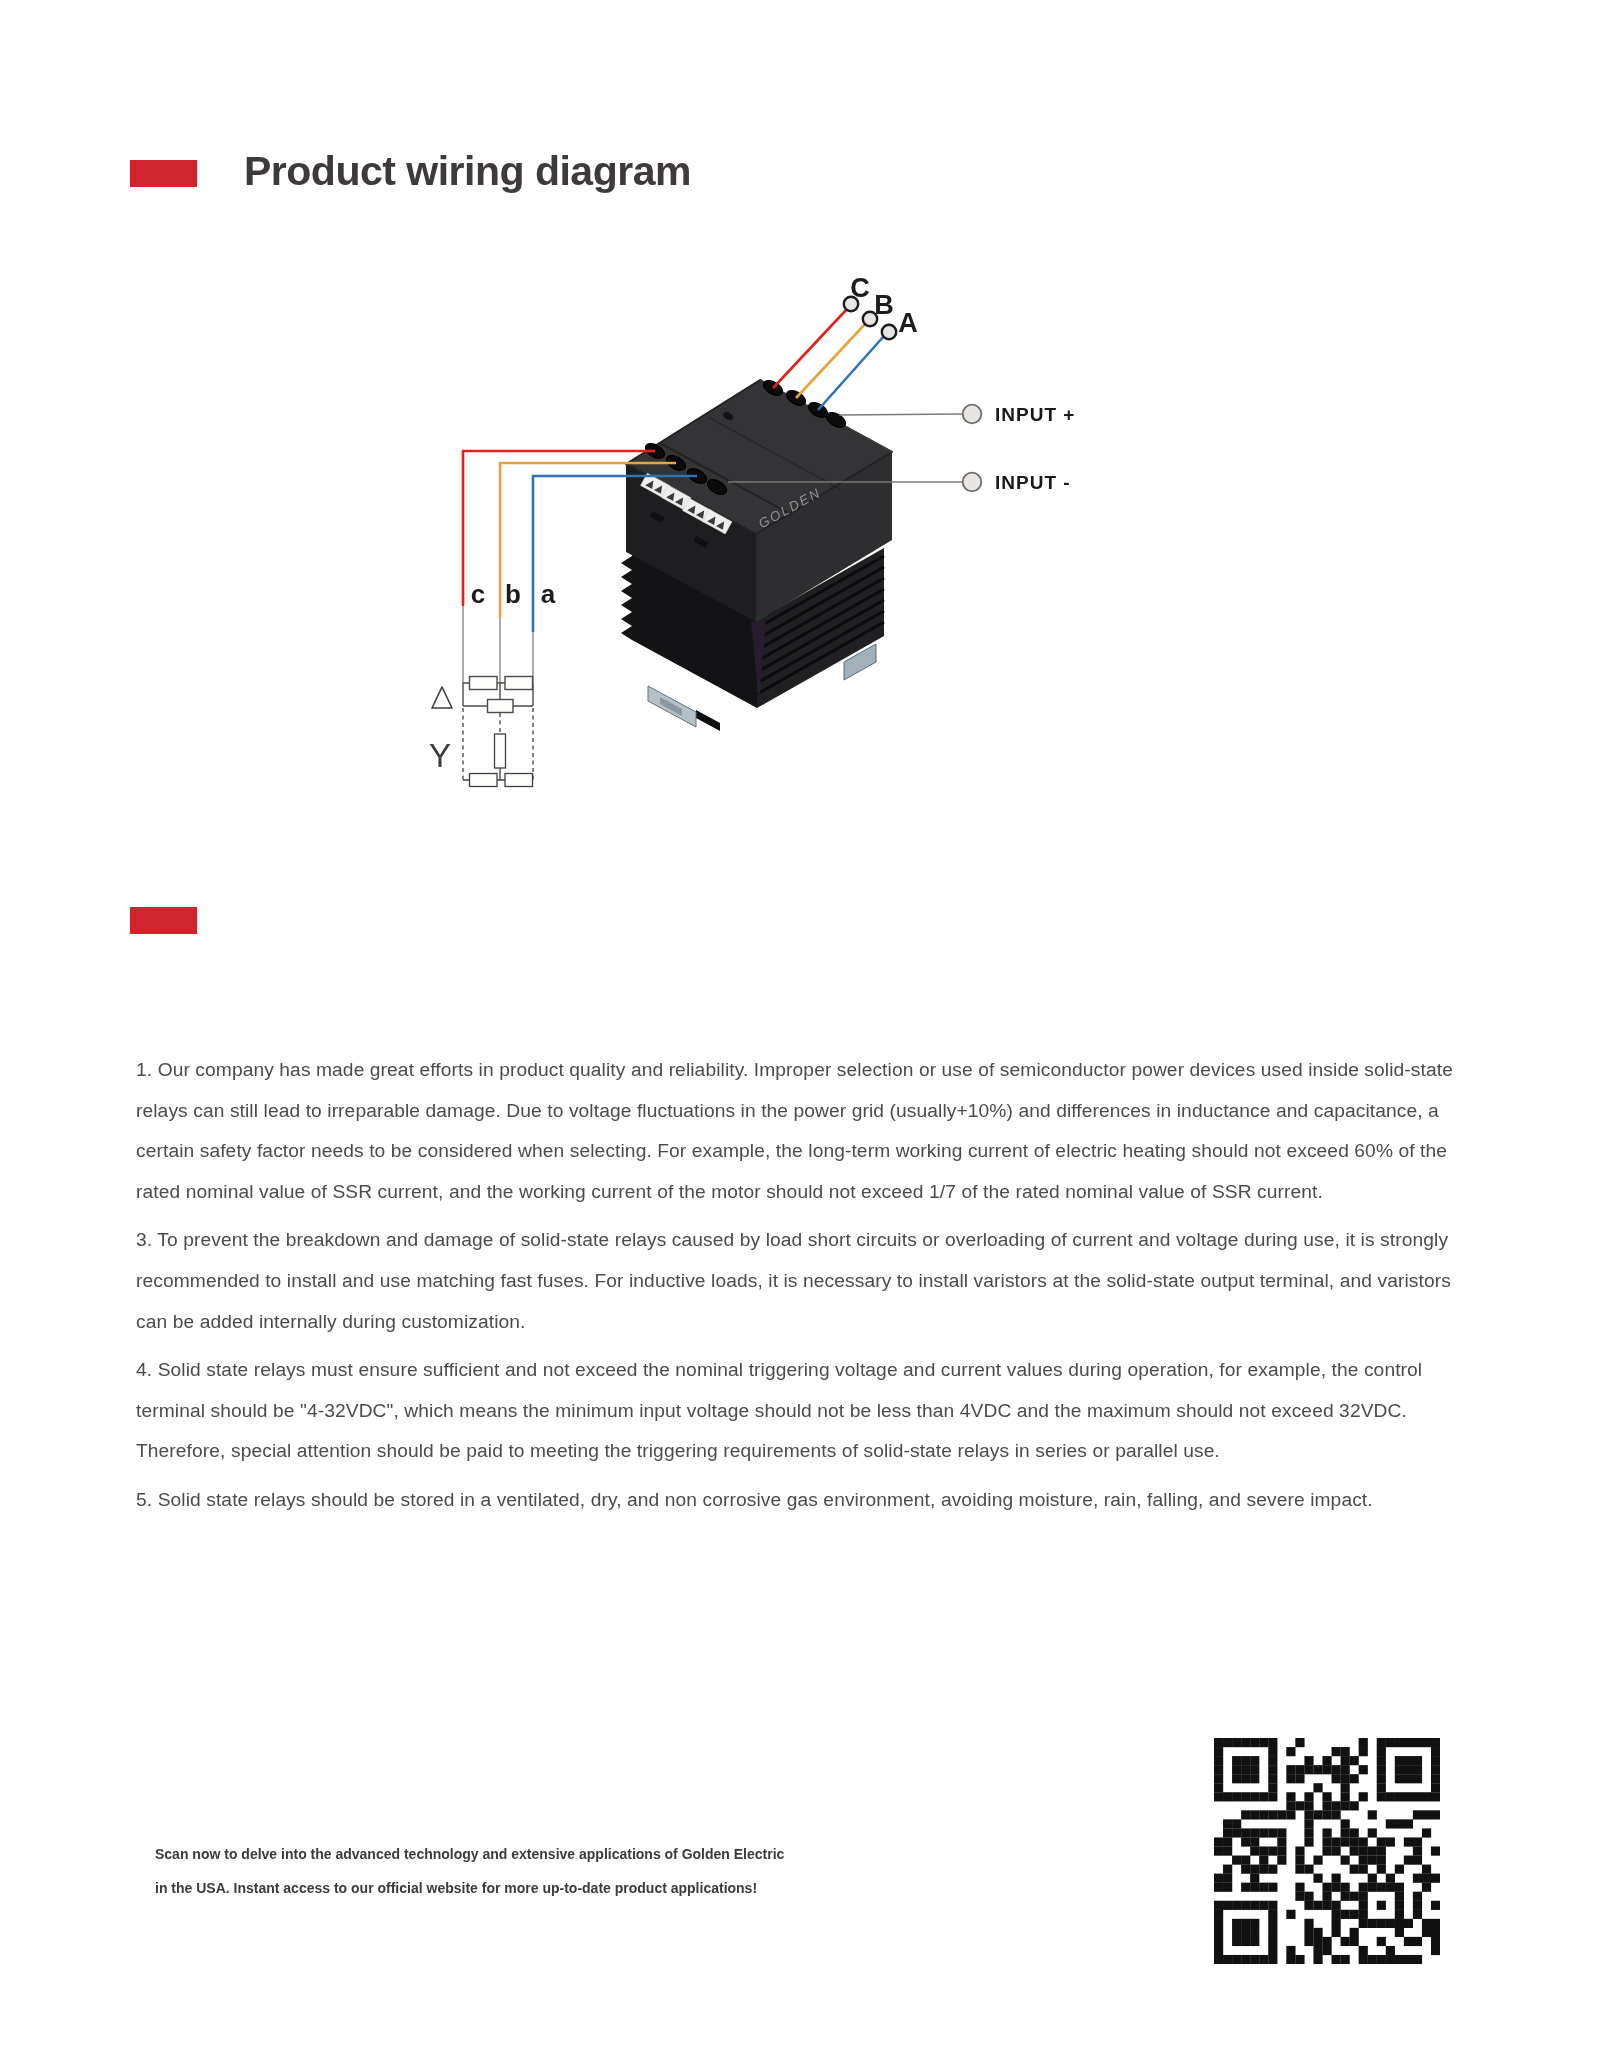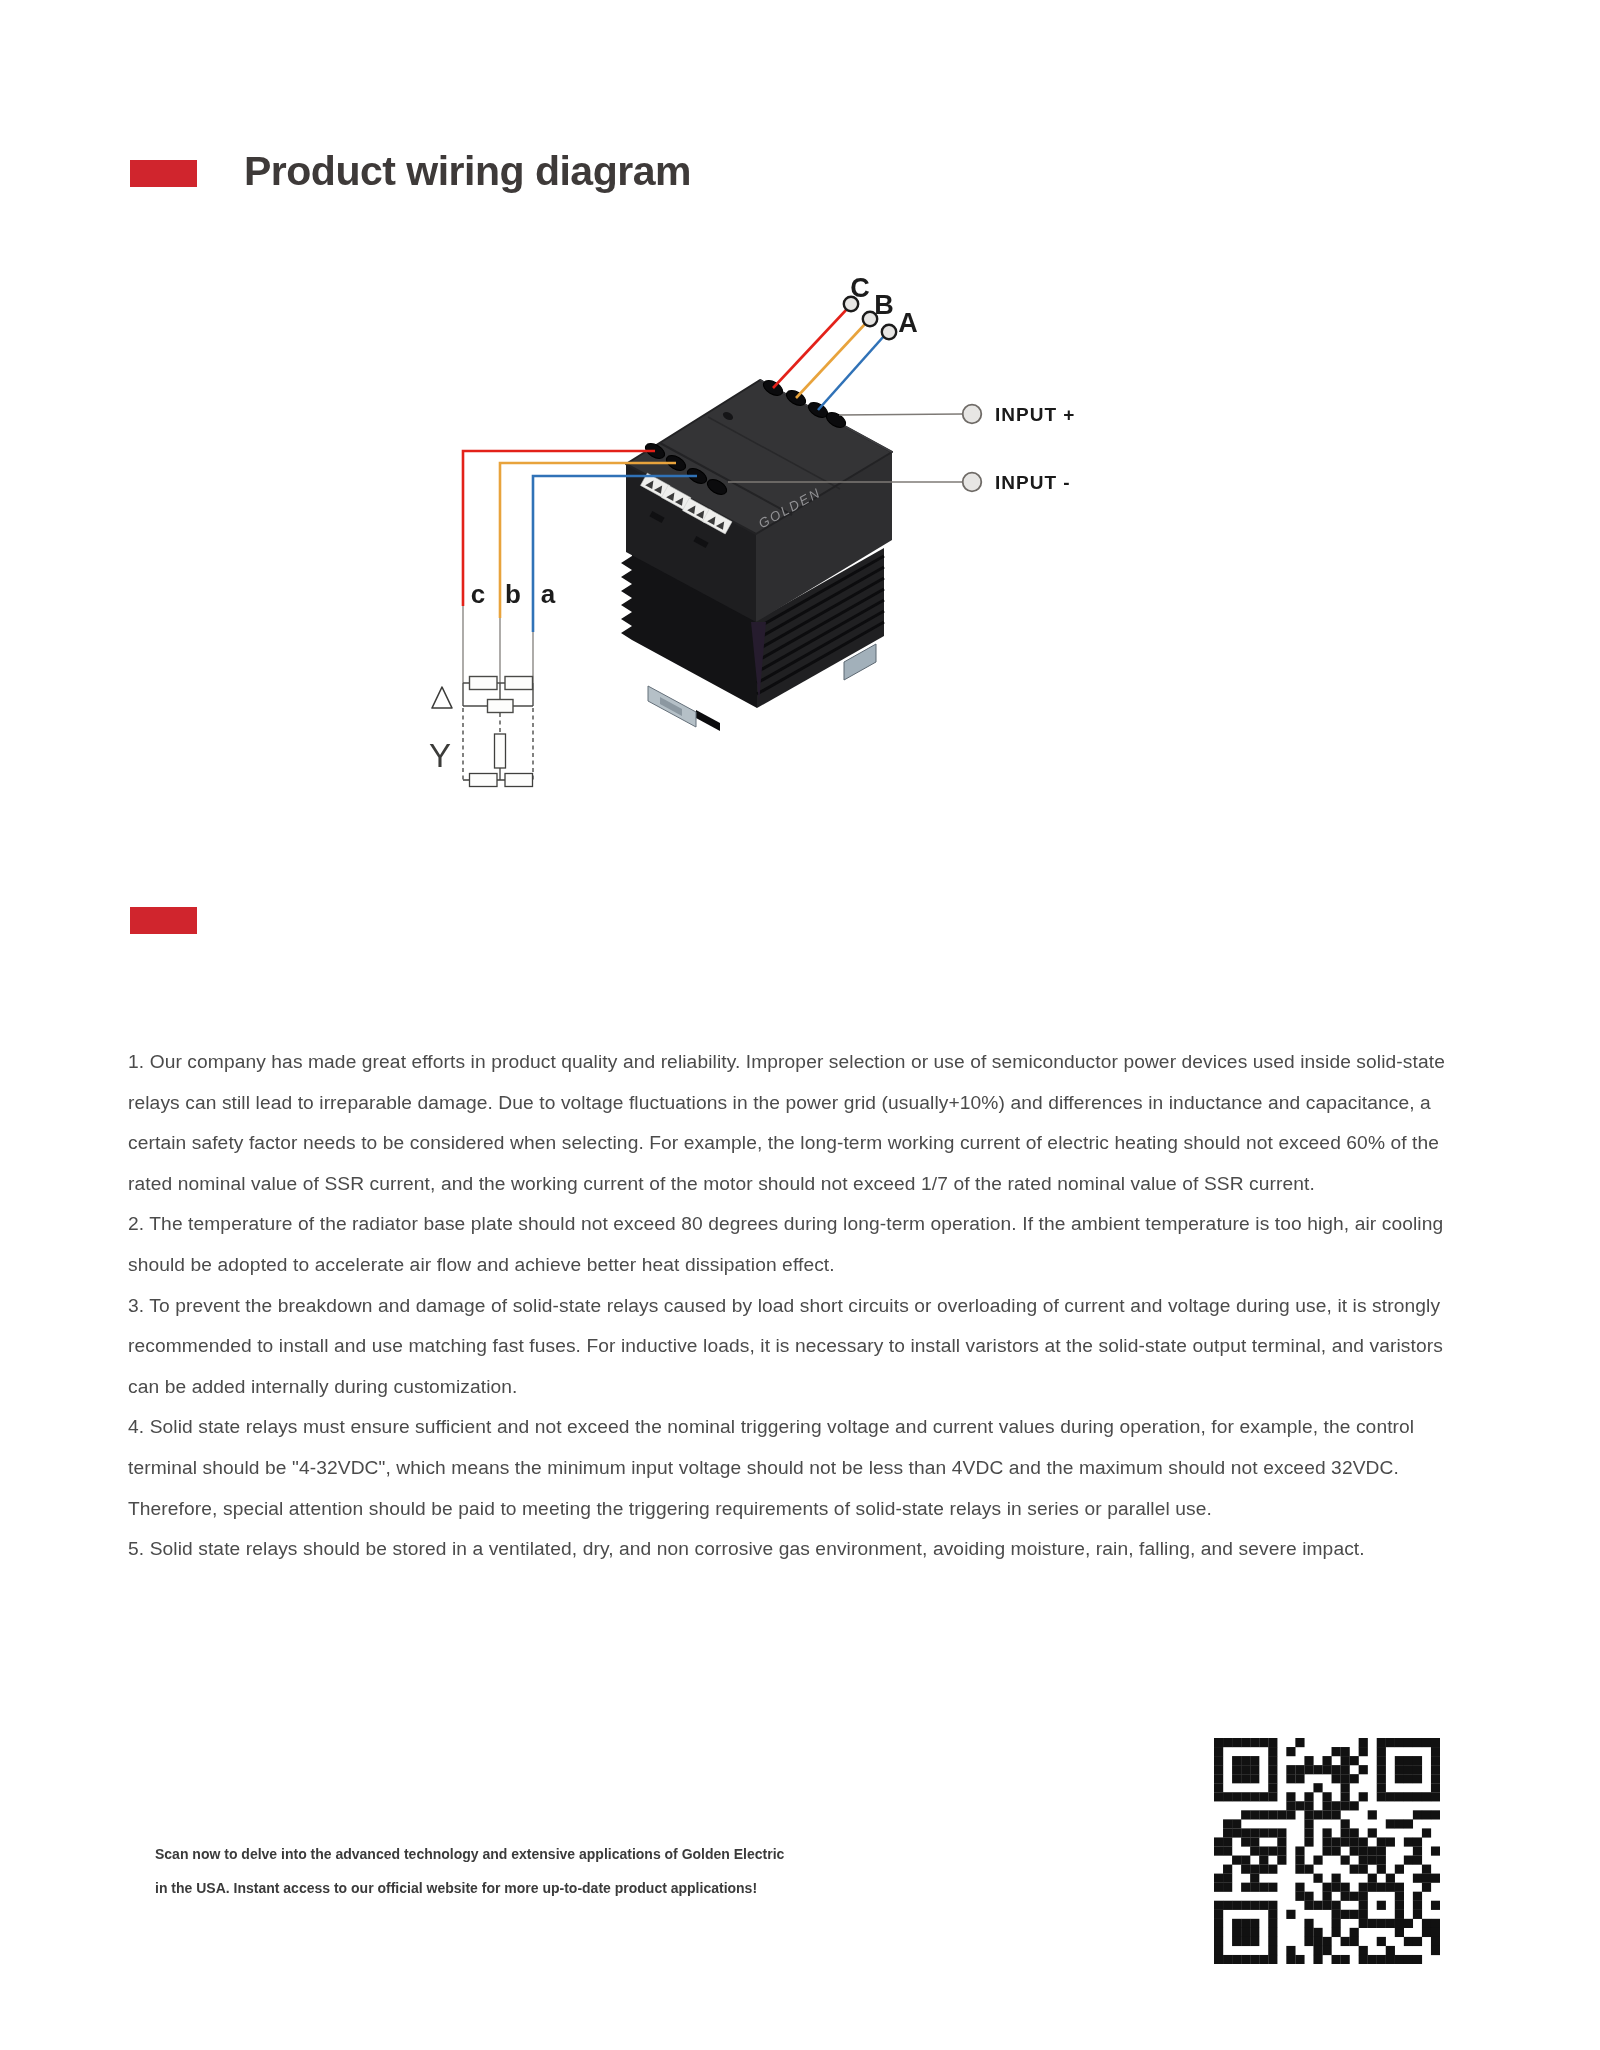--- a/index.html
+++ b/index.html
@@ -7,21 +7,21 @@
   #page{position:relative;width:1600px;height:2050px;background:#ffffff;overflow:hidden;margin:0 auto;}
 
   .accent-bar{position:absolute;left:130px;width:67px;height:27px;background:#d0252d;}
   .section-title{position:absolute;left:244px;font-size:41px;line-height:44px;font-weight:bold;
                  color:#3e3a39;letter-spacing:-0.5px;white-space:nowrap;}
 
   #wiring-svg{position:absolute;left:410px;top:250px;width:680px;height:580px;}
 
   #notes{position:absolute;left:128px;top:1042px;width:1348px;font-size:19.2px;
          line-height:40.6px;color:#4b4b4b;letter-spacing:0.1px;}
-  #notes p{margin:0;}
+  #notes p{margin:8px;}
 
   #footer-text{position:absolute;left:155px;top:1838px;width:960px;font-size:14px;
                line-height:33.5px;color:#3b3b3b;font-weight:bold;}
 
   #qr-box{position:absolute;left:1202px;top:1728px;width:250px;height:246px;background:#ffffff;
           display:flex;align-items:center;justify-content:center;}
   #qr-svg{width:226px;height:226px;display:block;}
 
   svg text{font-family:"Liberation Sans",sans-serif;}
 </style>
@@ -179,21 +179,20 @@
       <circle cx="562" cy="232" r="9.3" fill="#e7e6e4" stroke="#6f6b67" stroke-width="1.8"></circle>
       <text x="585" y="171" font-size="19" font-weight="bold" letter-spacing="1" fill="#1a1a1a">INPUT +</text>
       <text x="585" y="239" font-size="19" font-weight="bold" letter-spacing="1" fill="#1a1a1a">INPUT -</text>
     </g>
   </svg>
 
   <div class="accent-bar" style="top:907px;"></div>
 
   <div id="notes">
     <p>1. Our company has made great efforts in product quality and reliability. Improper selection or use of semiconductor power devices used inside solid-state relays can still lead to irreparable damage. Due to voltage fluctuations in the power grid (usually+10%) and differences in inductance and capacitance, a certain safety factor needs to be considered when selecting. For example, the long-term working current of electric heating should not exceed 60% of the rated nominal value of SSR current, and the working current of the motor should not exceed 1/7 of the rated nominal value of SSR current.</p>
-    <p>2. The temperature of the radiator base plate should not exceed 80 degrees during long-term operation. If the ambient temperature is too high, air cooling should be adopted to accelerate air flow and achieve better heat dissipation effect.</p>
     <p>3. To prevent the breakdown and damage of solid-state relays caused by load short circuits or overloading of current and voltage during use, it is strongly recommended to install and use matching fast fuses. For inductive loads, it is necessary to install varistors at the solid-state output terminal, and varistors can be added internally during customization.</p>
     <p>4. Solid state relays must ensure sufficient and not exceed the nominal triggering voltage and current values during operation, for example, the control terminal should be "4-32VDC", which means the minimum input voltage should not be less than 4VDC and the maximum should not exceed 32VDC. Therefore, special attention should be paid to meeting the triggering requirements of solid-state relays in series or parallel use.</p>
     <p>5. Solid state relays should be stored in a ventilated, dry, and non corrosive gas environment, avoiding moisture, rain, falling, and severe impact.</p>
   </div>
 
   <div id="footer-text">
     <div>Scan now to delve into the advanced technology and extensive applications of Golden Electric</div>
     <div>in the USA. Instant access to our official website for more up-to-date product applications!</div>
   </div>
 

